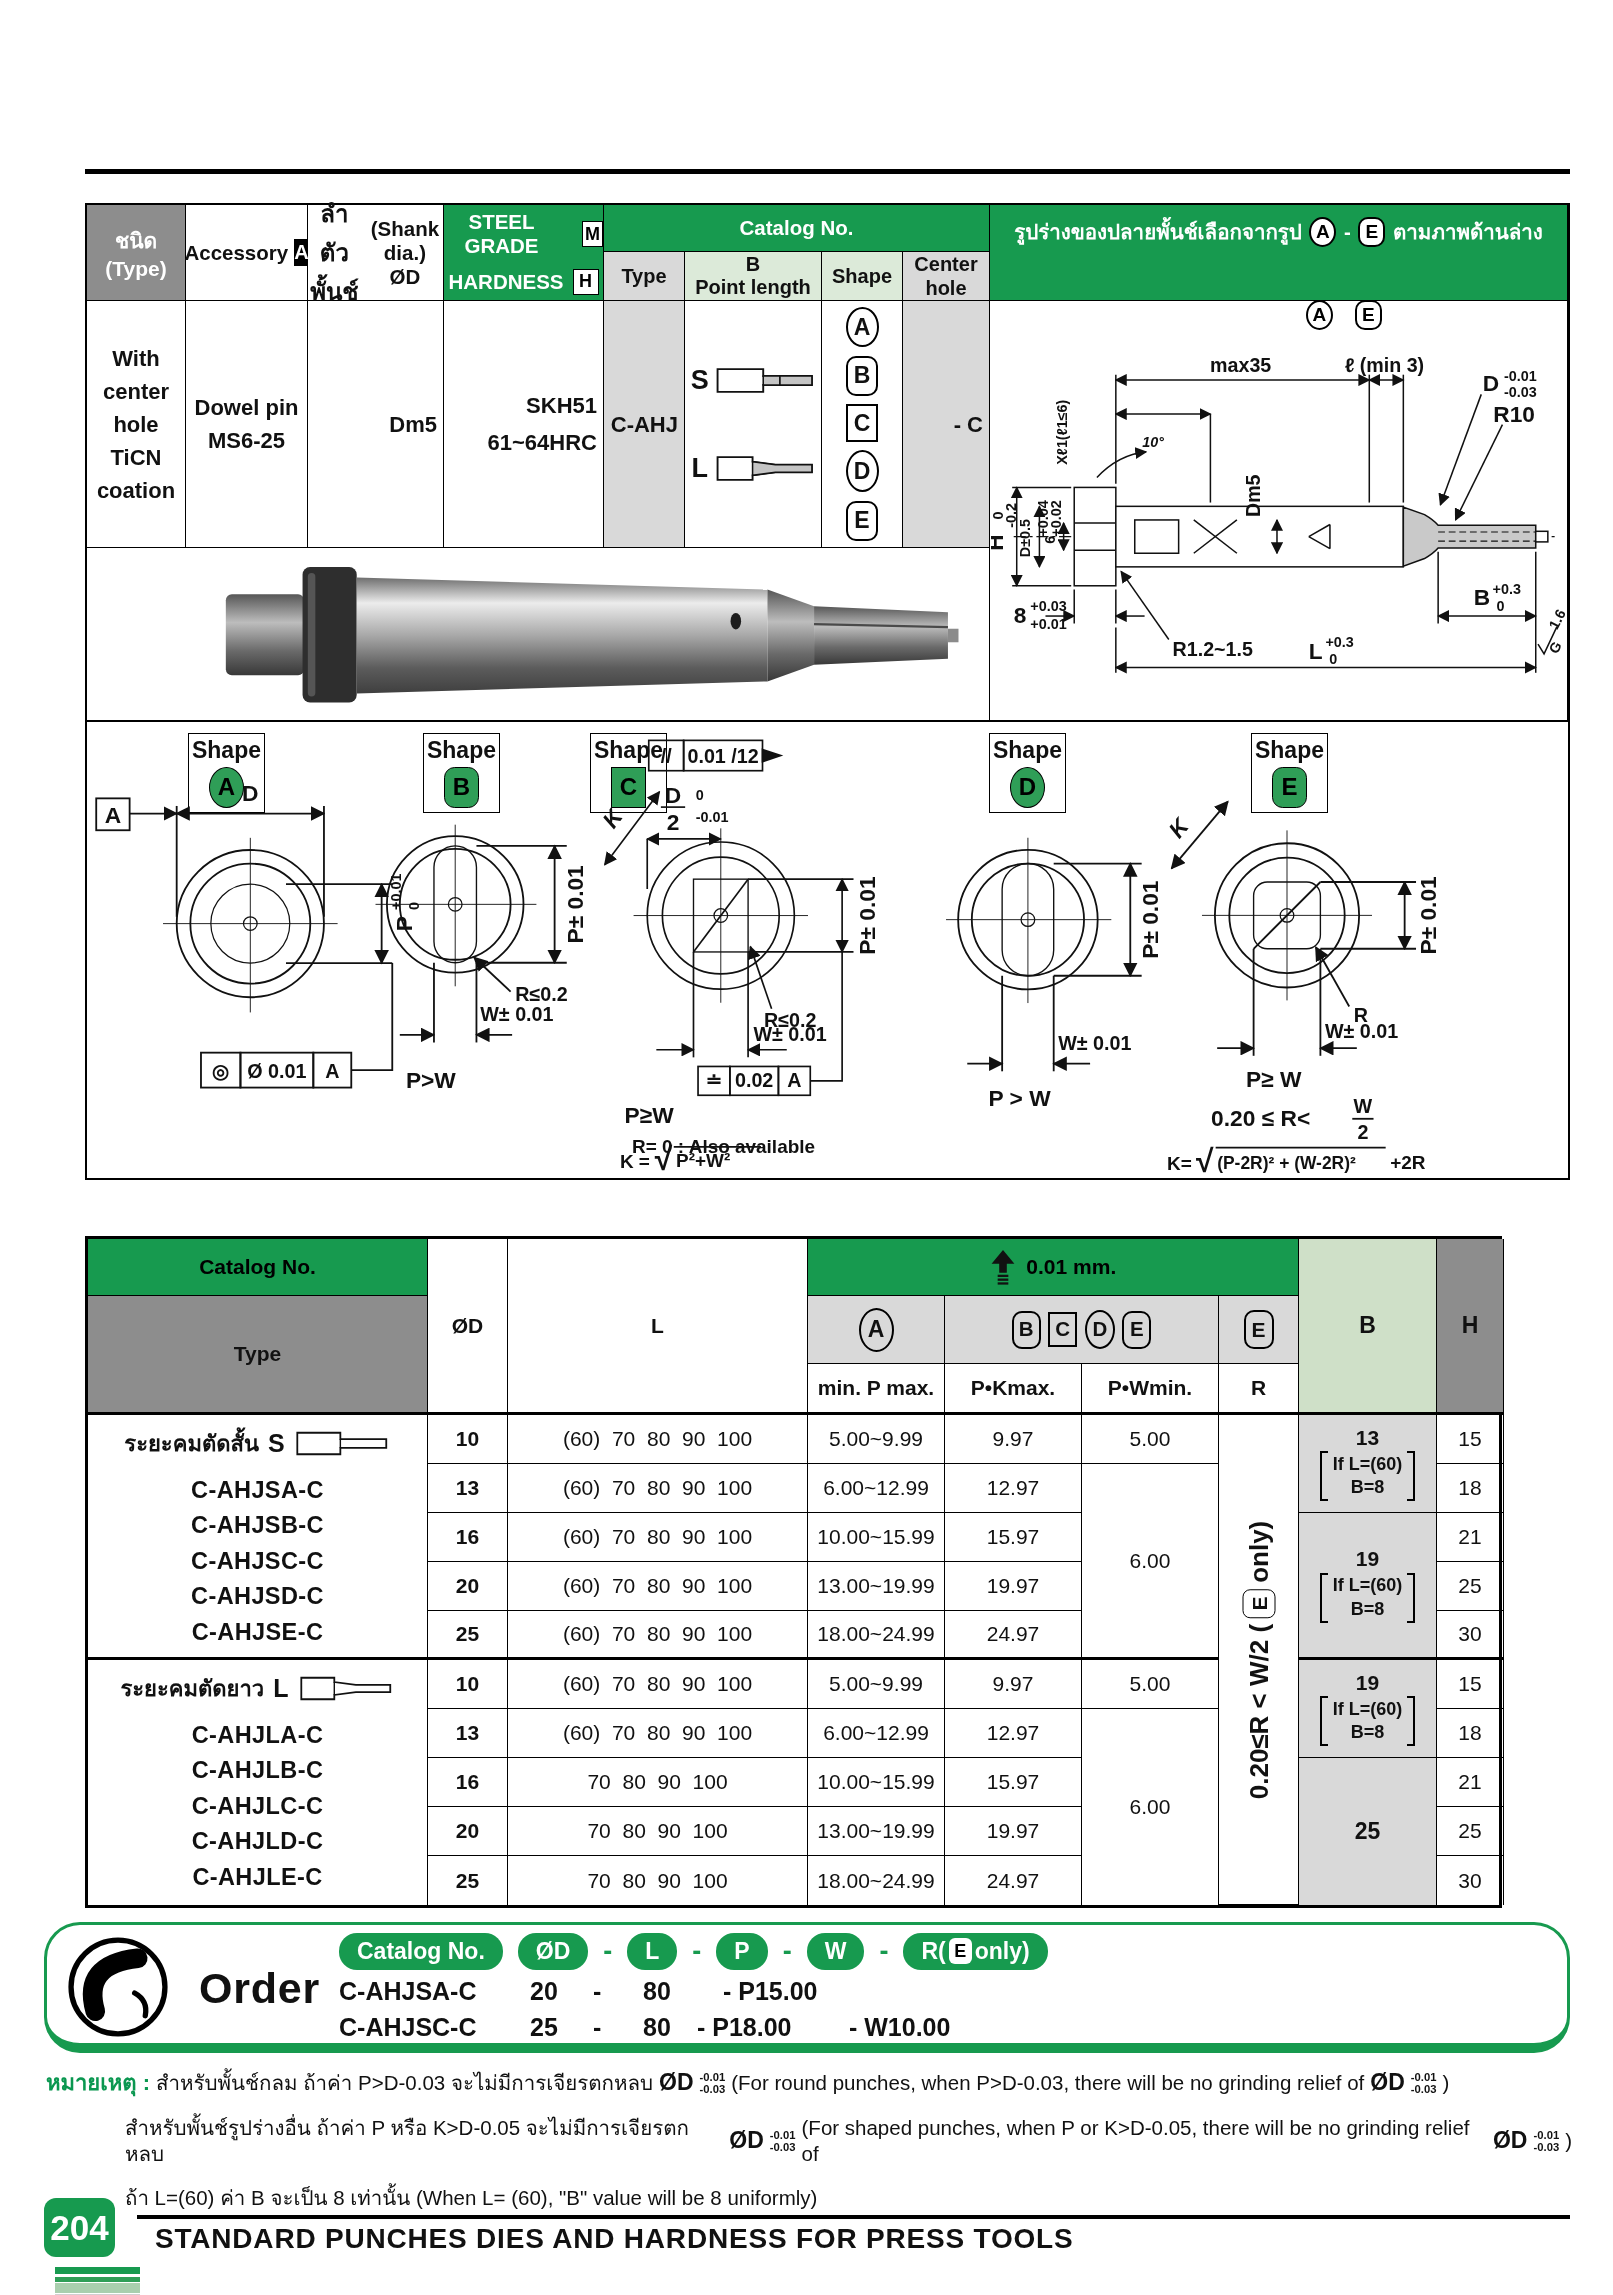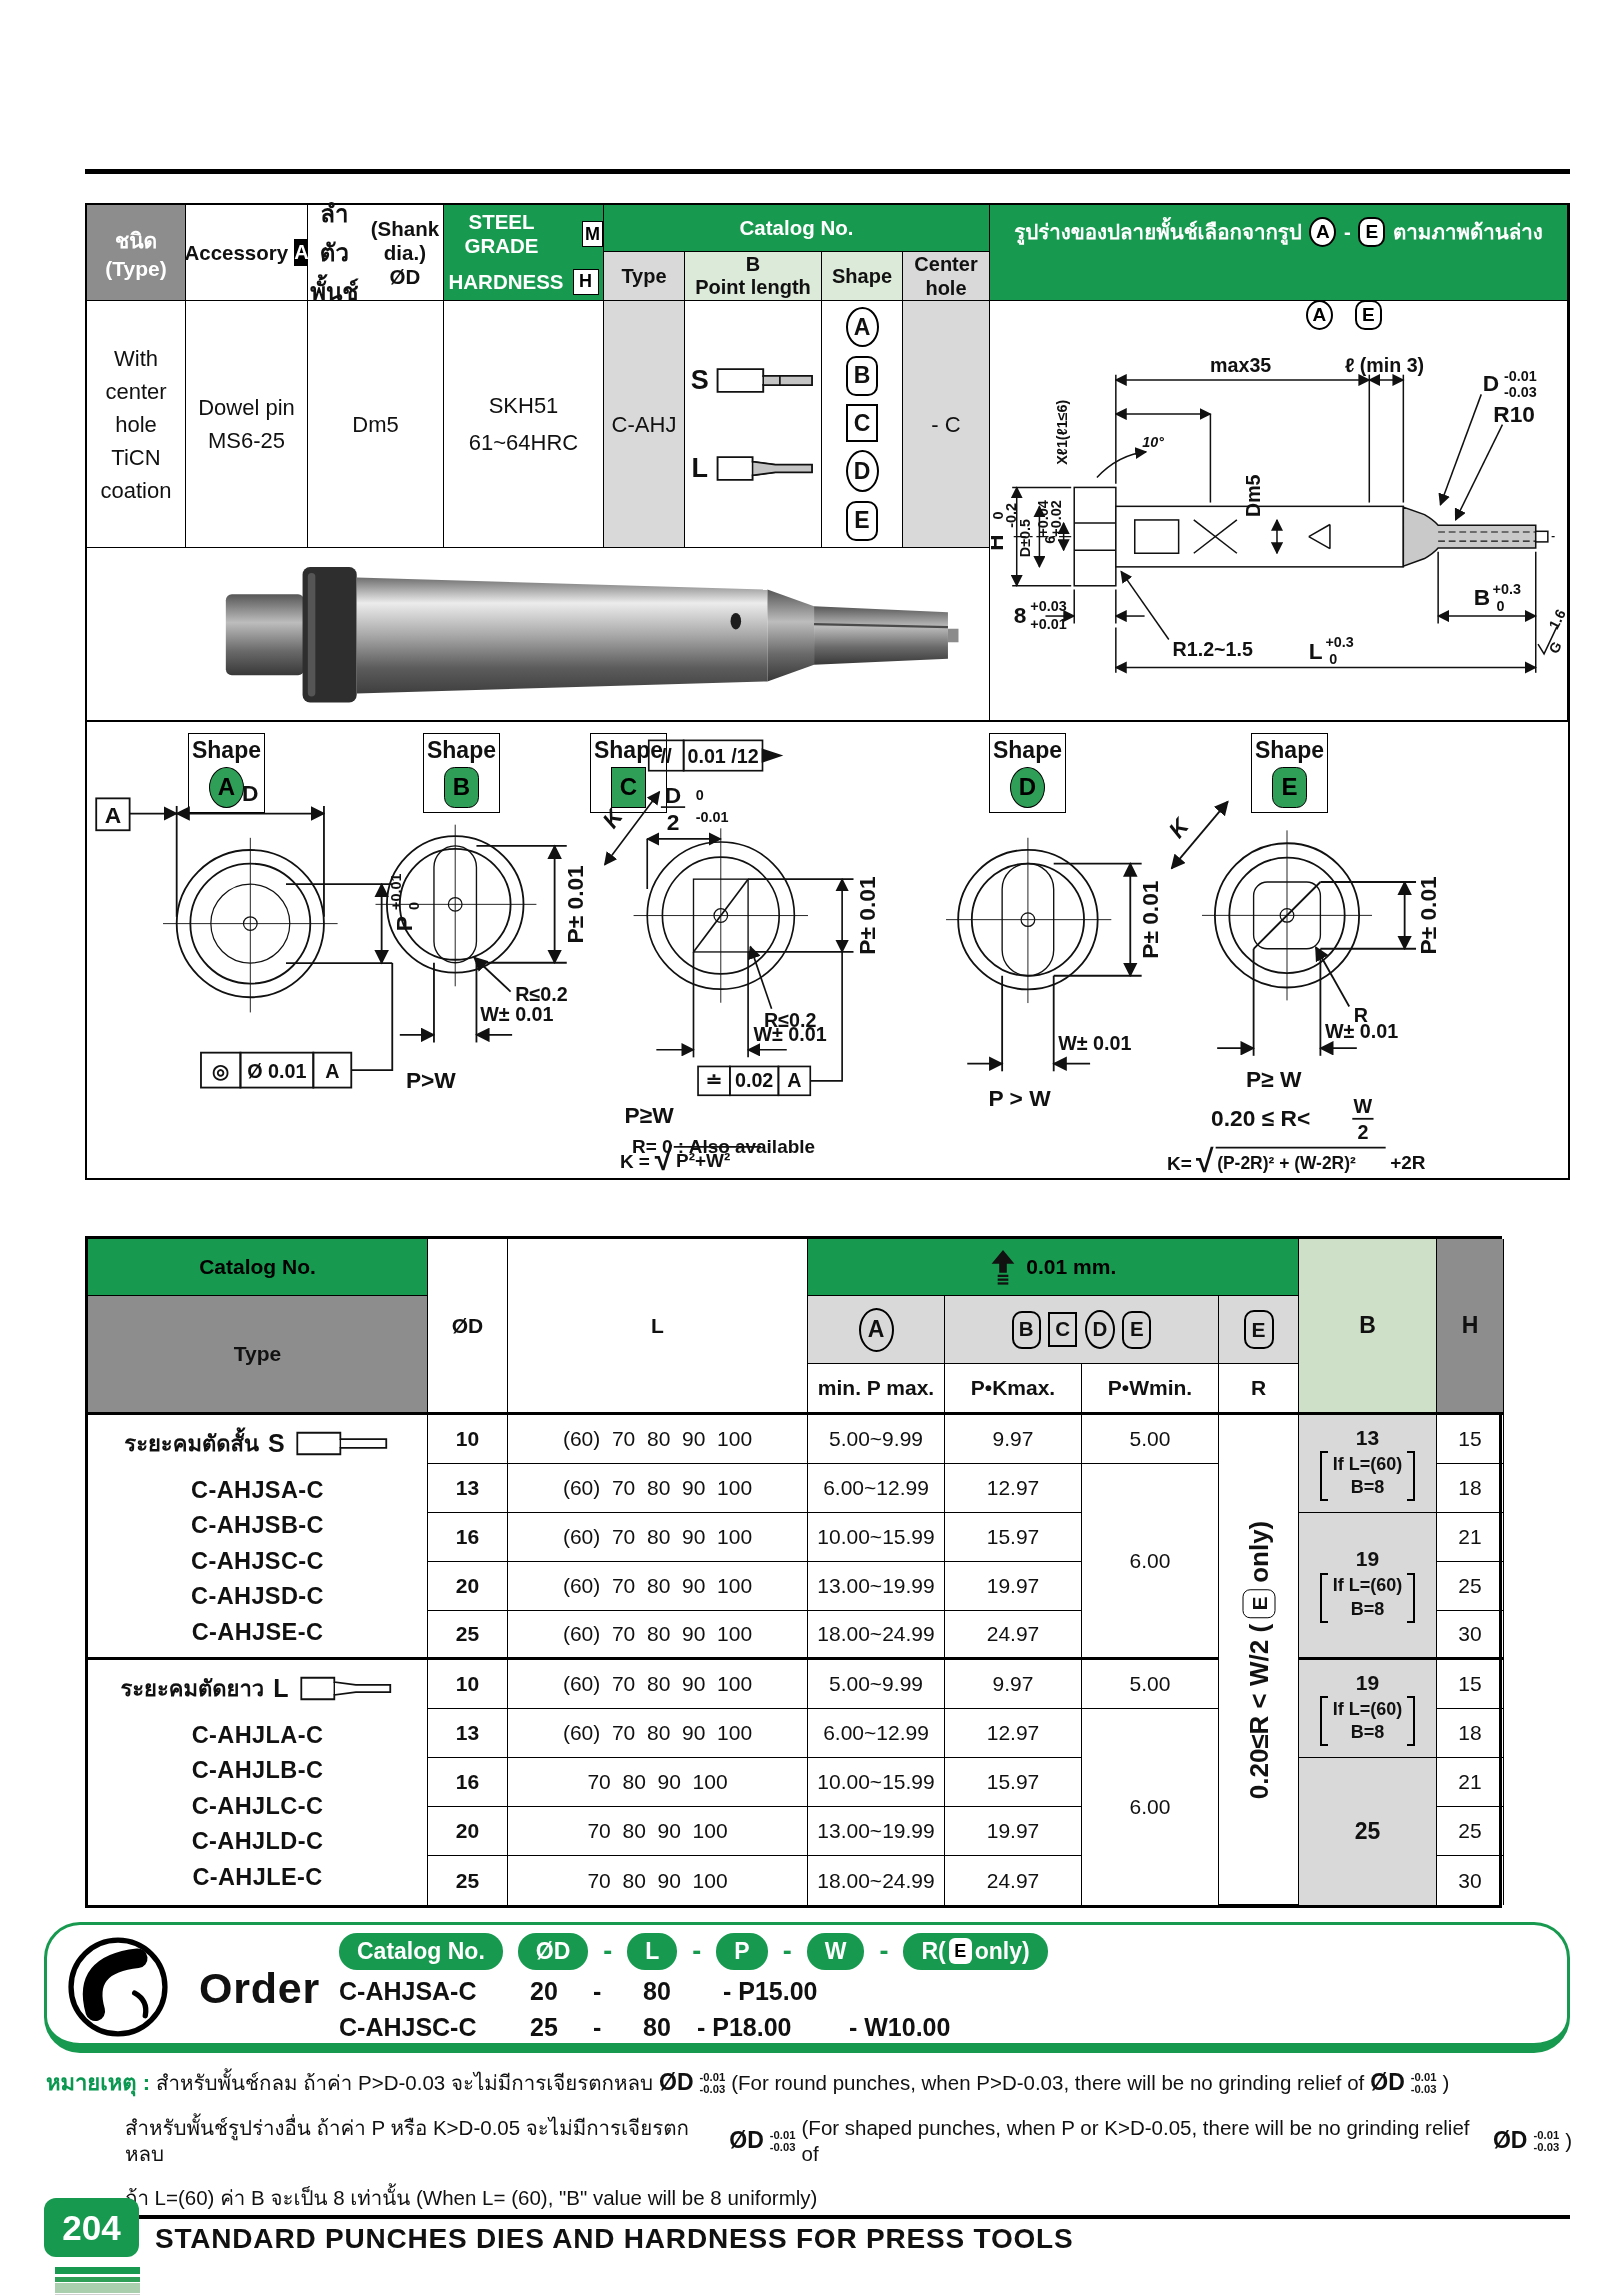--- a/index.html
+++ b/index.html
@@ -29,21 +29,21 @@
   .bdg.circle{border-radius:50%;}
   .bdg.round{border-radius:10px;}
   .blk{background:#000; color:#fff; display:inline-flex; align-items:center; justify-content:center;
        width:27px; height:27px; font-weight:bold; font-size:20px;}
   .wbox{background:#fff; color:#000; border:1.5px solid #000; display:inline-flex; align-items:center;
         justify-content:center; width:26px; height:26px; font-weight:bold; font-size:18px;}
   .tipcell{background:var(--green); color:#fff; font-weight:bold; font-size:20.5px;
            flex-direction:column; gap:12px; padding:7.6px 10.6px; line-height:1.35;}
   .tipline{display:flex; align-items:center; gap:7.6px; flex-wrap:wrap; justify-content:center;margin-top:41px;}
   .tbadge{background:#fff; color:#000; width:27px; height:30px; font-size:19px;}
-  .datacell{font-weight:normal; font-size:22px; flex-direction:column; gap:4.6px; line-height:1.5; padding:6px;}
+  .datacell{font-weight:bold; font-size:22px; flex-direction:column; gap:4.6px; line-height:1.5; padding:6px;align-items:flex-end;}
   .shapecol{flex-direction:column; gap:8.4px; padding:6px 0;}
   .slicons{flex-direction:column; gap:53px;}
   .slrow{display:flex; align-items:center; gap:7.6px; font-weight:bold; font-size:27px;}
   
   .shapes-box{position:absolute; left:85px; top:720px; width:1485px; height:460px;
               border:2.3px solid #000; background:#fff;}
   .shp-label{position:absolute; width:77px; height:80px; border:1.9px solid #000; display:flex;
              flex-direction:column; align-items:center; padding-top:3px; gap:3px; background:#fff;}
   .shp-label .t{font-weight:bold; font-size:23px;}
   .shp-label .g{background:#2f9e57; color:#000; border:1.9px solid #000; width:35px; height:41px;
@@ -92,21 +92,21 @@
   .gdash{color:var(--green); font-weight:bold; font-size:27px;}
   .exrow{position:absolute; left:292px; height:30px; font-weight:bold; font-size:25px;}
   .exrow span{position:absolute; white-space:nowrap;}
   
   .notes{position:absolute; left:46px; top:2068px; width:1526px; font-size:20.5px; line-height:1.3;}
   .notes .lab{color:#0a9750; font-weight:bold; font-size:22px;}
   .nline{display:flex; align-items:center; gap:6px; margin-bottom:16.7px; flex-wrap:nowrap;}
   .nline .tolbig{font-weight:bold; font-size:23px;}
   
   .f-rule{position:absolute; left:137px; top:2215px; width:1433px; height:3.8px; background:#000;}
-  .f-badge{position:absolute; left:44px; top:2198px; width:95px; height:59px; background:var(--green);
+  .f-badge{position:absolute; left:44px; top:2198px; width:71px; height:59px; background:var(--green);
            border-radius:12px; color:#fff; font-weight:bold; font-size:35px; display:flex;
            align-items:center; justify-content:center;}
   .f-title{position:absolute; left:155px; top:2223px; font-size:28px; font-weight:bold; letter-spacing:0.8px;
            font-stretch:condensed;}
   .f-bar{position:absolute; left:55px; width:85px;}
 </style>
 </head>
 <body>
 
 <svg width="0" height="0" style="position:absolute">

